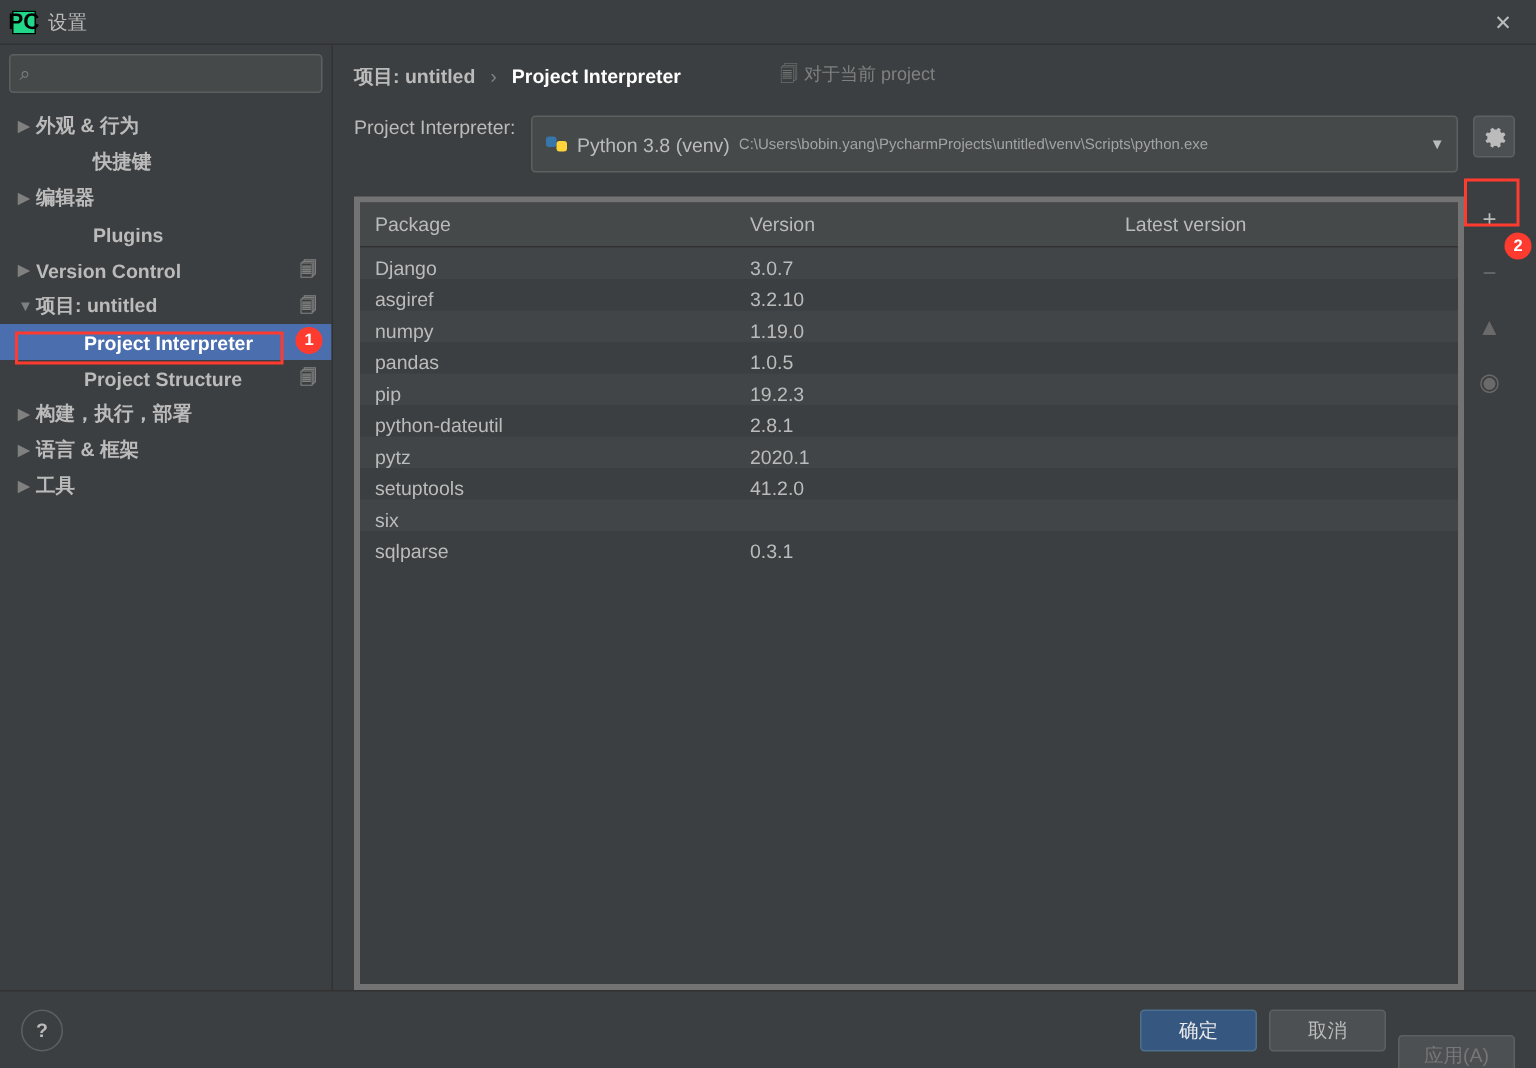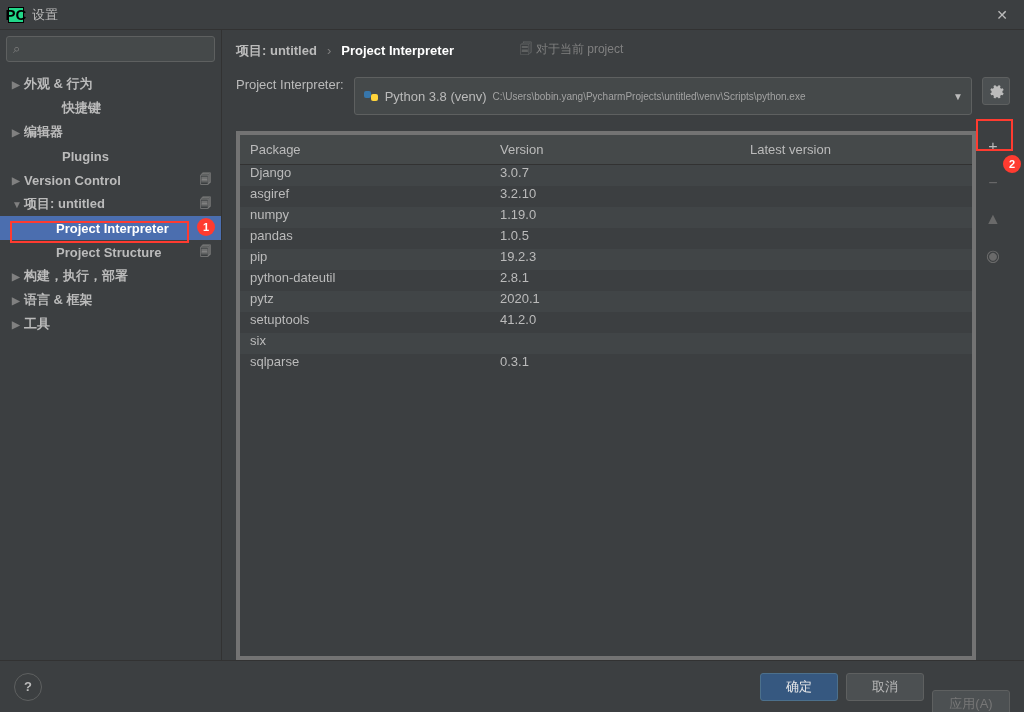--- a/index.html
+++ b/index.html
@@ -209,21 +209,21 @@
       border-bottom:1px solid #323232;
     }
     .pkg-header div {
       padding:0 10px;color:#bbbbbb;
     }
     .col-pkg{ width: 250px; }
     .col-ver{ width: 250px; }
     .col-latest{ flex:1; }
     .pkg-body{flex:1;overflow:auto;}
     .pkg-row{
-      display:flex;height:21px;align-items:flex-start;
+      display:flex;height:21px;align-items:flex-end;
       color:#bbbbbb;
     }
     .pkg-row:nth-child(odd){ background:#414547;}
     .pkg-row div{padding:0 10px;}
     .pkg-side{
       width:34px;
       display:flex;
       flex-direction:column;
       align-items:center;
       padding-top:2px;

